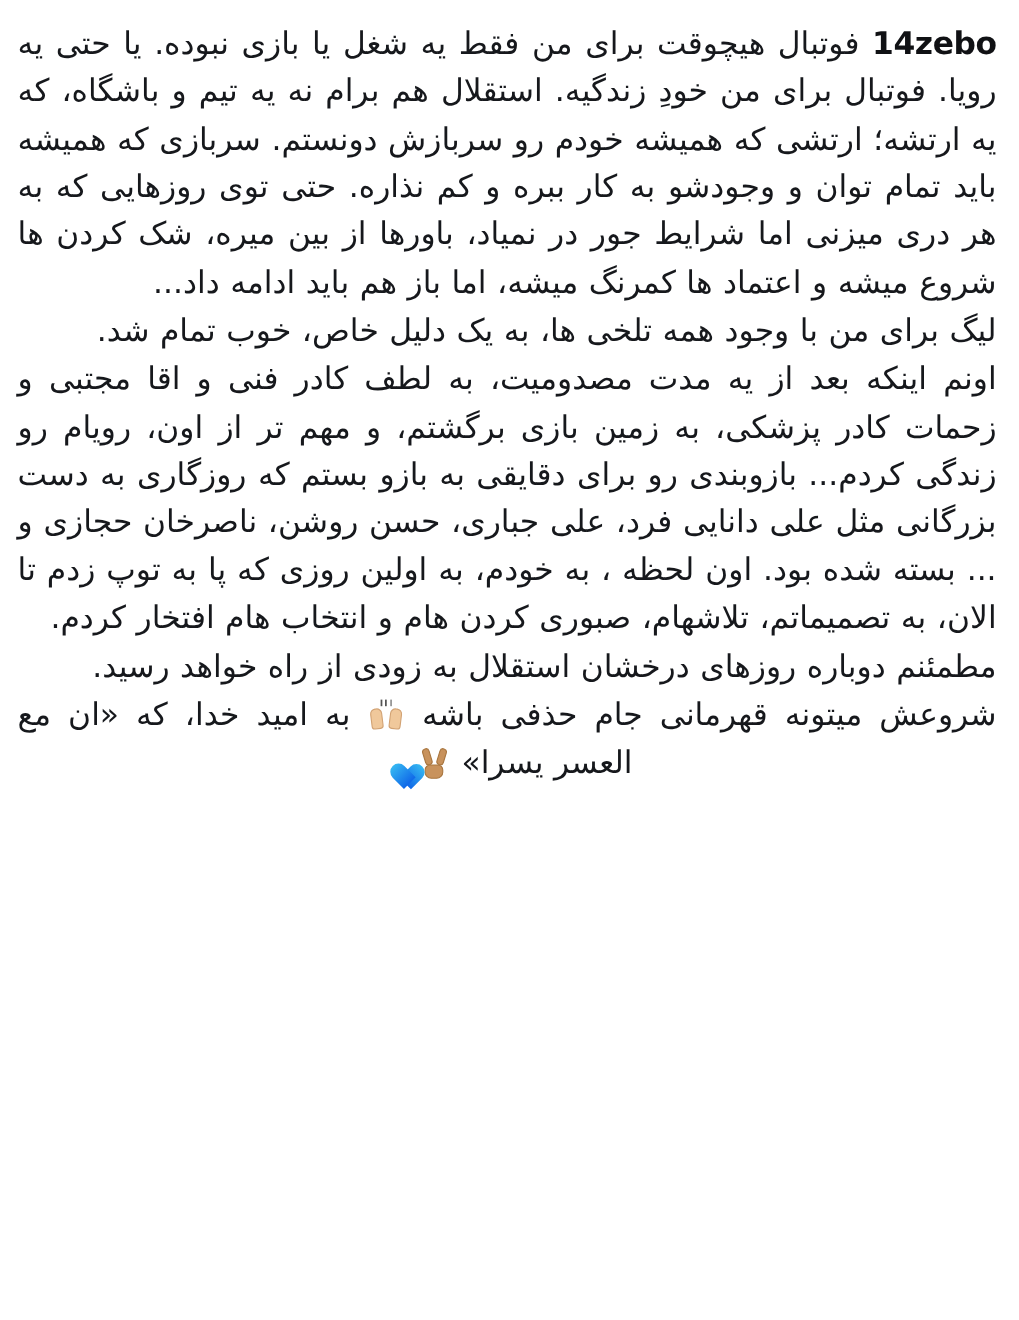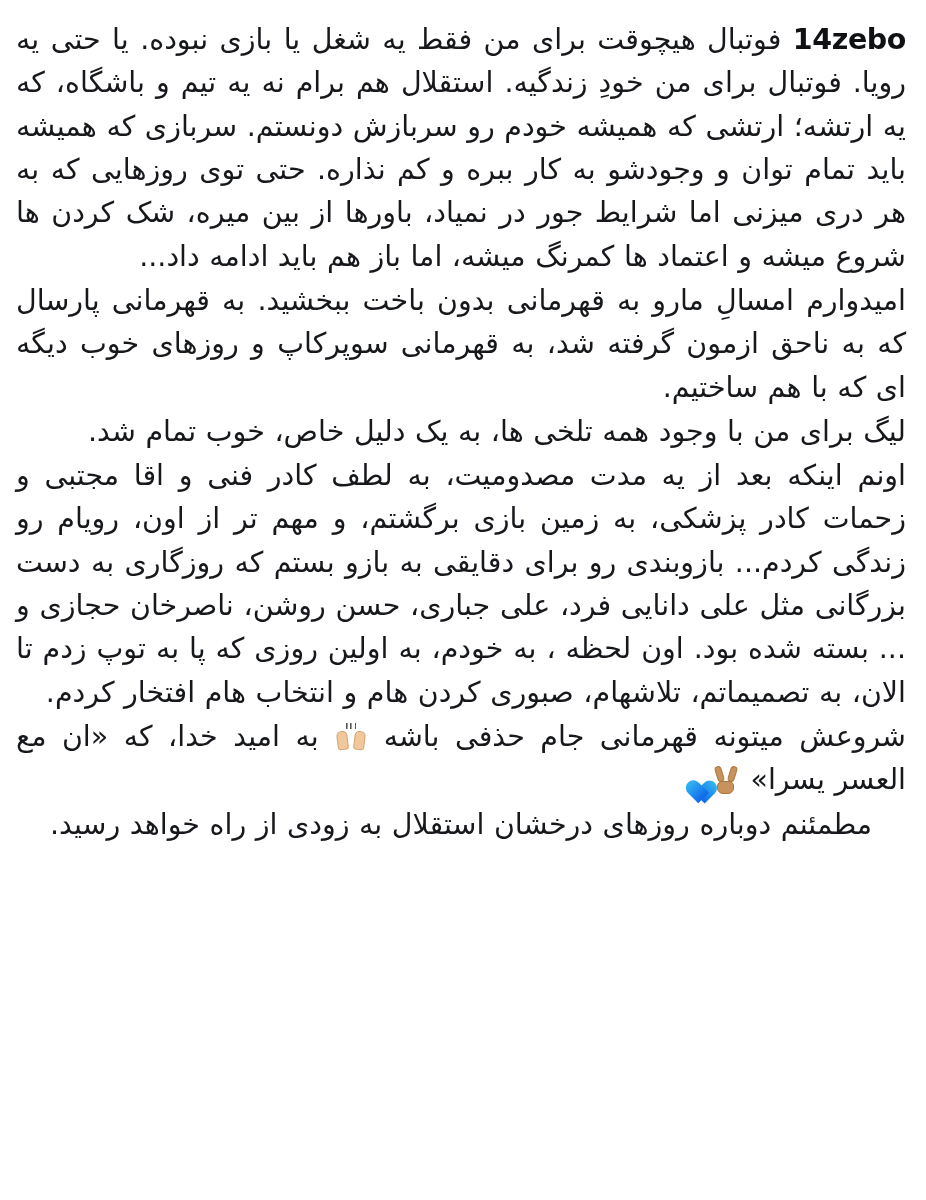--- a/index.html
+++ b/index.html
@@ -161,24 +161,23 @@
 </head>
 <body>
 
 <div id="post-card">
   <div class="post-body">
 
     <p class="para first"><span class="username">14zebo</span><span> فوتبال هیچوقت برای من فقط یه شغل یا بازی نبوده. یا حتی یه رویا. فوتبال برای من خودِ زندگیه. استقلال هم برام نه یه تیم و باشگاه، که یه ارتشه؛ ارتشی که همیشه خودم رو سربازش دونستم. سربازی که همیشه باید تمام توان و وجودشو به کار ببره و کم نذاره. حتی توی روزهایی که به هر دری میزنی اما شرایط جور در نمیاد، باورها از بین میره، شک کردن ها شروع میشه و اعتماد ها کمرنگ میشه، اما باز هم باید ادامه داد...</span></p>
 
 
 
-    <p class="para"><span>امیدوارم امسالِ مارو به قهرمانی بدون باخت ببخشید. به قهرمانی پارسال که به ناحق ازمون گرفته شد، به قهرمانی سوپرکاپ و روزهای خوب دیگه ای که با هم ساختیم.</span></p>
 
     <p class="para"><span>لیگ برای من با وجود همه تلخی ها، به یک دلیل خاص، خوب تمام شد.</span></p>
 
     <p class="para"><span>اونم اینکه بعد از یه مدت مصدومیت، به لطف کادر فنی و اقا مجتبی و زحمات کادر پزشکی، به زمین بازی برگشتم، و مهم تر از اون، رویام رو زندگی کردم... بازوبندی رو برای دقایقی به بازو بستم که روزگاری به دست بزرگانی مثل علی دانایی فرد، علی جباری، حسن روشن، ناصرخان حجازی و ... بسته شده بود. اون لحظه ، به خودم، به اولین روزی که پا به توپ زدم تا الان، به تصمیماتم، تلاشهام، صبوری کردن هام و انتخاب هام افتخار کردم.</span></p>
 
+    <p class="para"><span>مطمئنم دوباره روزهای درخشان استقلال به زودی از راه خواهد رسید.</span></p>
+
     <p class="para"><span>شروعش میتونه قهرمانی جام حذفی باشه </span><span class="emoji-glyph e-raised-hands"><i></i></span><span> به امید خدا، که «ان مع العسر یسرا» </span><span class="emoji-glyph e-victory"><i></i></span><span class="emoji-glyph e-blue-heart"></span></p>
-
-    <p class="para"><span>مطمئنم دوباره روزهای درخشان استقلال به زودی از راه خواهد رسید.</span></p>
 
   </div>
 </div>
 
 </body></html>

